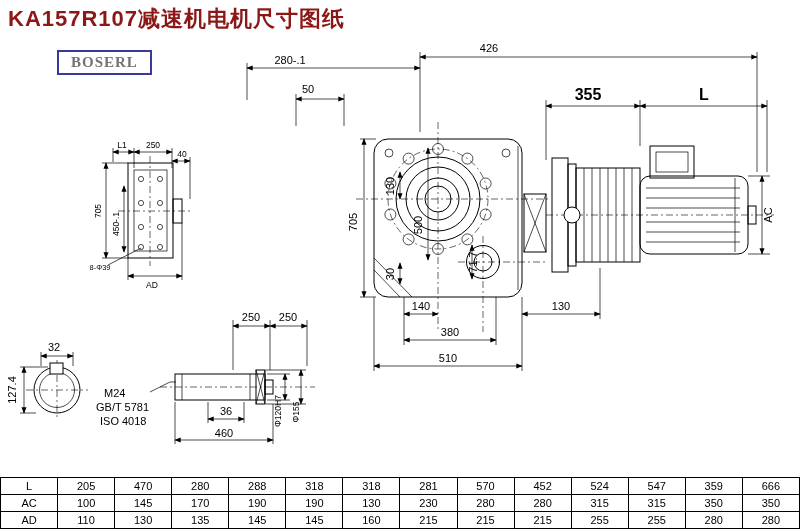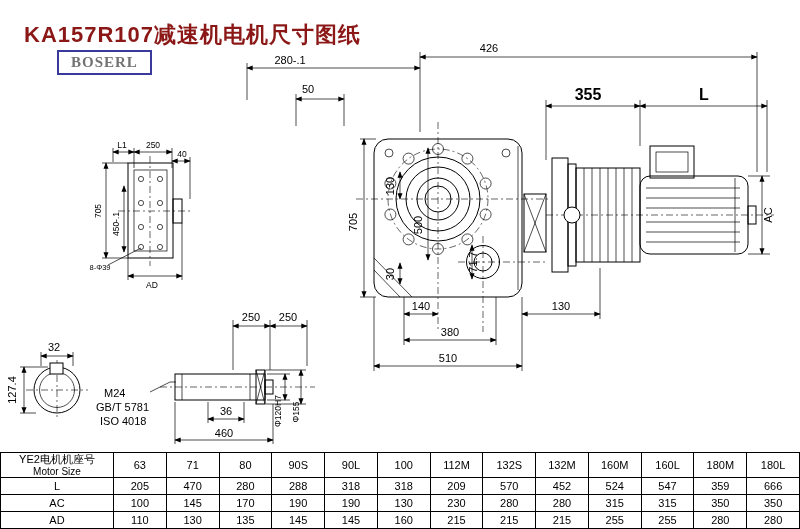--- a/index.html
+++ b/index.html
@@ -1,18 +1,18 @@
 <!DOCTYPE html>
 <html><head>
 <meta charset="utf-8">
 <style>
   html,body{margin:0;padding:0;background:#fff;}
   .page{position:relative;width:800px;height:529px;background:#fff;overflow:hidden;
         font-family:"Liberation Sans",sans-serif;}
-  .title{position:absolute;left:8px;top:4px;margin:16px;font-size:22px;font-weight:bold;
+  .title{position:absolute;left:8px;top:4px;margin:0;font-size:22px;font-weight:bold;
          color:#8b1717;letter-spacing:1px;}
   .logo{position:absolute;left:57px;top:50px;border:2px solid #3a3a9c;color:#737373;
         font-family:"Liberation Serif",serif;font-weight:bold;font-size:15px;
         padding:2px 12px;letter-spacing:1px;background:#fff;}
   svg.drawing{position:absolute;left:0;top:0;}
   svg text{font-family:"Liberation Sans",sans-serif;fill:#000;text-anchor:middle;}
   .o{fill:none;stroke:#000;stroke-width:1;}
   .t{fill:none;stroke:#000;stroke-width:.7;}
   .c{fill:none;stroke:#000;stroke-width:.6;stroke-dasharray:7 3 2 3;}
   .d{fill:none;stroke:#000;stroke-width:.7;marker-start:url(#ar);marker-end:url(#ar);}
@@ -257,48 +257,29 @@
       <text class="lb st" x="100" y="425">ISO 4018</text>
       <text class="lb" x="226" y="415">36</text>
       <text class="lb" x="224" y="437">460</text>
       <text class="sm" transform="rotate(-90 281 411)" x="281" y="411">Φ120H7</text>
       <text class="sm" transform="rotate(-90 299 412)" x="299" y="412">Φ155</text>
     </g>
   </svg>
 
   <table class="spec">
     <tbody>
-        <tr>
-      <th class="lblcol">
-        <div class="hdr-cn">YE2电机机座号</div>
-        <div class="hdr-en">Motor Size</div>
-      </th>
-      <th>63</th>
-      <th>71</th>
-      <th>80</th>
-      <th>90S</th>
-      <th>90L</th>
-      <th>100</th>
-      <th>112M</th>
-      <th>132S</th>
-      <th>132M</th>
-      <th>160M</th>
-      <th>160L</th>
-      <th>180M</th>
-      <th>180L</th>
-    </tr>
     <tr>
       <td>L</td>
       <td>205</td>
       <td>470</td>
       <td>280</td>
       <td>288</td>
       <td>318</td>
       <td>318</td>
-      <td>209</td>
+      <td>281</td>
       <td>570</td>
       <td>452</td>
       <td>524</td>
       <td>547</td>
       <td>359</td>
       <td>666</td>
     </tr>
     <tr>
       <td>AC</td>
       <td>100</td>

